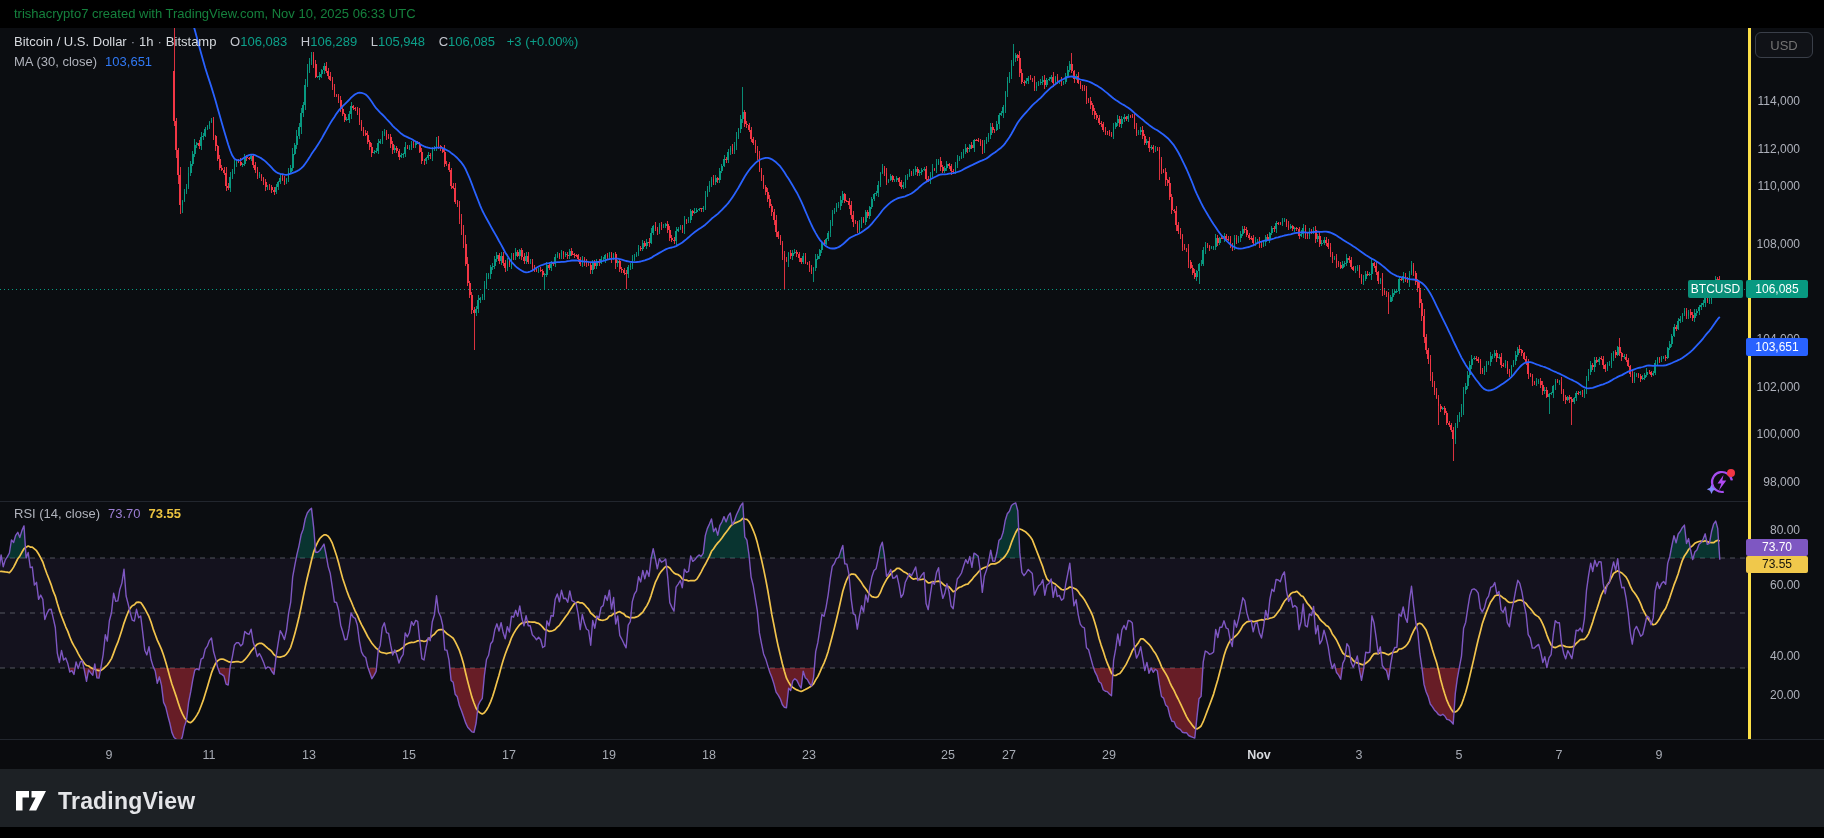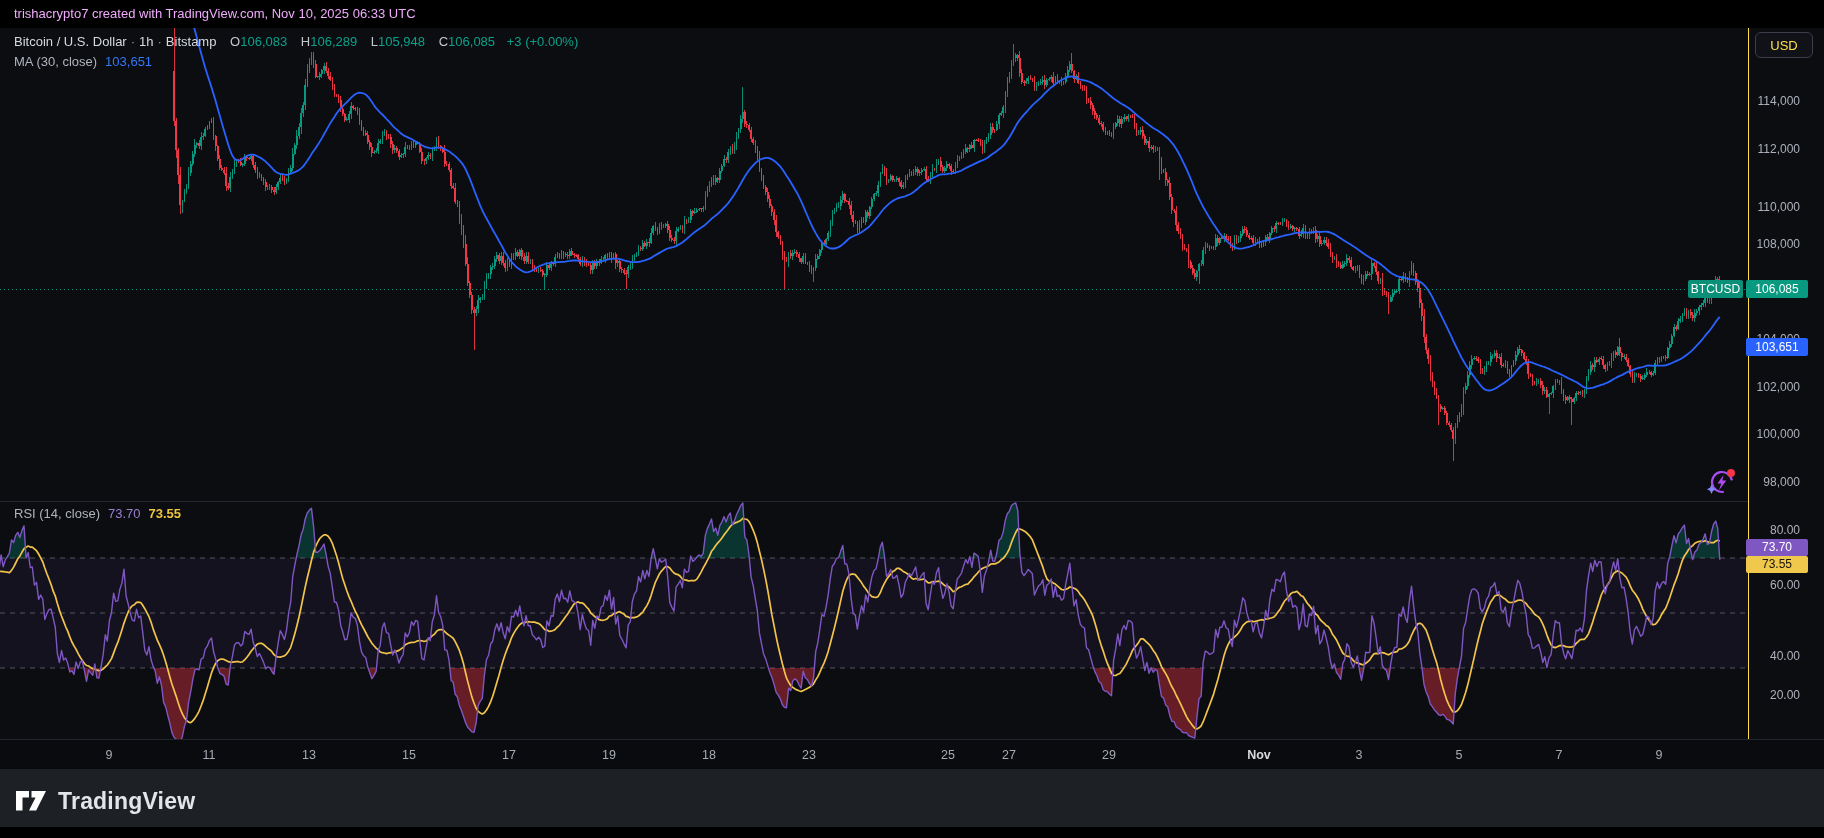--- a/index.html
+++ b/index.html
@@ -3,27 +3,27 @@
 <meta charset="utf-8">
 <style>
   * { margin:0; padding:0; box-sizing:border-box; }
   html,body { background:#000; }
   #stage {
     position:relative; width:1824px; height:838px; overflow:hidden;
     font-family:"Liberation Sans","DejaVu Sans",sans-serif; background:#000;
   }
   
   #topbar { position:absolute; left:0; top:0; width:1824px; height:28px; background:#000; }
-  #topbar .attr { position:absolute; left:14px; top:0; line-height:28px; font-size:13px; color:#f0abfc; white-space:nowrap; }
+  #topbar .attr { position:absolute; left:14px; top:0; line-height:28px; font-size:13px; color:#15803d; white-space:nowrap; }
   
   #price-pane { position:absolute; left:0; top:28px; width:1748px; height:473px; background:#0b0d11; }
   #rsi-pane   { position:absolute; left:0; top:501px; width:1748px; height:238px; background:#0b0d11; border-top:1px solid #22262e; }
   #price-svg, #rsi-svg { position:absolute; left:0; top:0; }
   
-  #scale-col { position:absolute; left:1748px; top:28px; width:76px; height:741px; background:#0b0d11; border-left:1px solid #fde047; }
+  #scale-col { position:absolute; left:1748px; top:28px; width:76px; height:741px; background:#0b0d11; border-left:3px solid #fde047; }
   .axis-label { position:absolute; right:24px; font-size:12px; color:#aeb1bb; white-space:nowrap; transform:translateY(-50%); }
   
   #time-axis { position:absolute; left:0; top:739px; width:1824px; height:30px; background:#0a0b0e; border-top:1px solid #22262e; }
   .time-label { position:absolute; top:50%; transform:translate(-50%,-50%); font-size:12.5px; color:#a7abb4; white-space:nowrap; }
   .time-label.month { color:#d8dade; font-weight:700; }
   
   #footer { position:absolute; left:0; top:769px; width:1824px; height:58px; background:#1d2125;text-decoration:underline; }
   #footer .logo-wrap { position:absolute; left:14px; top:15px; height:34px; display:flex; align-items:center; }
   #footer .brand { margin-left:10px; font-size:23px; font-weight:700; color:#e4e5e8; letter-spacing:0.2px; }
   
@@ -32,21 +32,21 @@
   #legend-main .sep { color:#9a9eaa; padding:0 4px; }
   #legend-main .k { color:#c4c7cf; margin-left:10px; }
   #legend-main .v { color:#0ca08a; }
   #legend-main .chg { color:#0ca08a; margin-left:8px; }
   #legend-ma { left:14px; top:54px; color:#b0b3bc; }
   #legend-ma .v { color:#3179f5; margin-left:8px; }
   #legend-rsi { left:14px; top:506px; color:#b0b3bc; }
   #legend-rsi .v1 { color:#9c7fd4; margin-left:8px; }
   #legend-rsi .v2 { color:#ecc440; margin-left:8px; font-weight:700; }
   
-  #usd-btn { position:absolute; left:1755px; top:32px; width:58px; height:26px; background:#101217; border:1px solid #3a3f49; border-radius:6px; color:#fde047; font-size:13px; display:flex; align-items:center; justify-content:center; cursor:pointer; }
+  #usd-btn { position:absolute; left:1755px; top:32px; width:58px; height:26px; background:#101217; border:1px solid #3a3f49; border-radius:6px; color:#737373; font-size:13px; display:flex; align-items:center; justify-content:center; cursor:pointer; }
   
   .badge { position:absolute; z-index:6; height:18px; border-radius:2px; font-size:12px; display:flex; align-items:center; justify-content:center; color:#fff; }
   #badge-symbol { left:1688px; top:282px; width:55px; }
   #badge-last   { left:1746px; top:282px; width:62px; }
   #badge-ma     { left:1746px; top:339px; width:62px; }
   #badge-rsi1   { left:1746px; top:539px; width:62px; height:17px; }
   #badge-rsi2   { left:1746px; top:557px; width:62px; height:17px; color:#14130c; }
   
   #spark { position:absolute; left:1706px; top:465px; width:32px; height:32px; cursor:pointer; z-index:5; }
 </style>
@@ -96,21 +96,21 @@
       </svg>
   </div>
 
   <div class="legend" id="legend-rsi">
     <span>RSI (14, close)</span><span class="v1">73.70</span><span class="v2">73.55</span>
   </div>
 
   <div id="scale-col">
       <span class="axis-label" style="top: 73px;">114,000</span>
       <span class="axis-label" style="top: 120.62px;">112,000</span>
-      <span class="axis-label" style="top: 179px;">110,000</span>
+      <span class="axis-label" style="top: 158px;">110,000</span>
       <span class="axis-label" style="top: 215.86px;">108,000</span>
       <span class="axis-label" style="top: 311.1px;">104,000</span>
       <span class="axis-label" style="top: 358.72px;">102,000</span>
       <span class="axis-label" style="top: 406.34px;">100,000</span>
       <span class="axis-label" style="top: 453.96px;">98,000</span>
       <span class="axis-label" style="top: 501.5px;">80.00</span>
       <span class="axis-label" style="top: 556.5px;">60.00</span>
       <span class="axis-label" style="top: 611.5px; margin-top: 16px;">40.00</span>
       <span class="axis-label" style="top: 666.5px;">20.00</span>
     </div>

